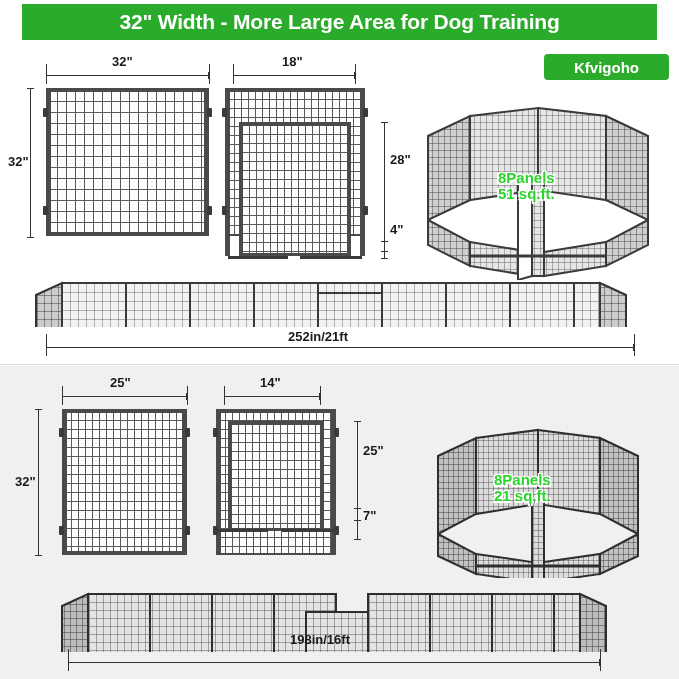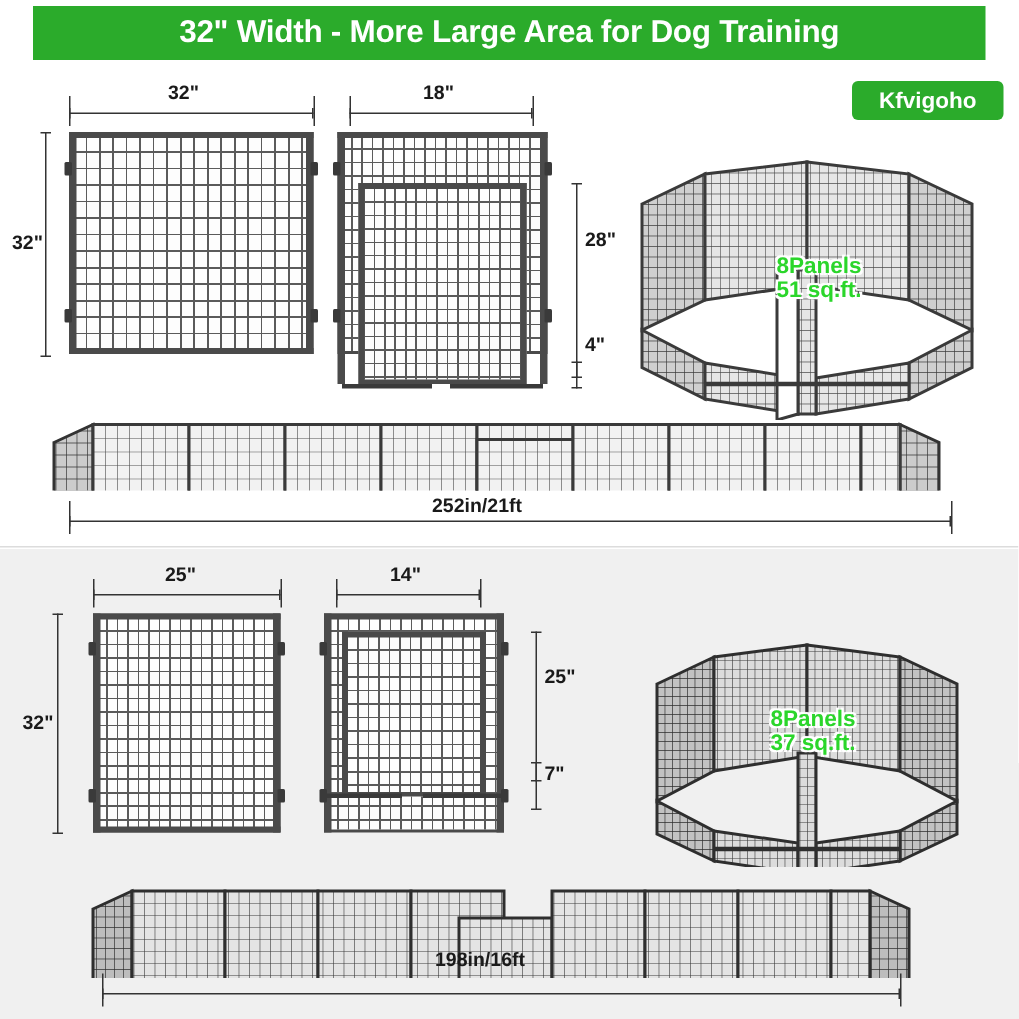--- a/index.html
+++ b/index.html
@@ -42,21 +42,21 @@
     left: 0;
     width: 679px;
   }
   .section-top { top: 42px; height: 320px; background: #ffffff; }
   .section-bottom { top: 366px; height: 313px; background: #f0f0f0; }
 
   .brand-tag {
     position: absolute;
     right: 10px;
     height: 26px;
-    padding: 0 18px;
+    padding: 0 30px;
     border-radius: 4px;
     color: #ffffff;
     font-size: 15px;
     font-weight: bold;
     display: flex;
     align-items: center;
     justify-content: center;
   }
   .brand-green { background: #2bab2b; top: 12px; }
   .brand-gray  { background: #777777; top: 10px; }
@@ -136,21 +136,21 @@
     position: absolute;
     width: 5px;
     height: 9px;
     background: #3a3a3a;
     border-radius: 1px;
   }
 
   
   .callout {
     position: absolute;
-    text-align: center;
+    text-align: left;
     color: #2bd62b;
     font-size: 15px;
     font-weight: bold;
     line-height: 1.05;
     text-shadow:
       -1.5px -1.5px 0 #fff, 1.5px -1.5px 0 #fff,
       -1.5px 1.5px 0 #fff, 1.5px 1.5px 0 #fff,
       0 0 3px #fff;
     white-space: nowrap;
   }
@@ -349,21 +349,21 @@
     <polygon points="182,40 220,58 220,136 182,116" fill="url(#mesh2d)" stroke="#2e2e2e" stroke-width="2"></polygon>
     <polygon points="20,136 58,156 58,176 20,158" fill="url(#mesh2d)" stroke="#2e2e2e" stroke-width="2"></polygon>
     <polygon points="220,136 182,156 182,176 220,158" fill="url(#mesh2d)" stroke="#2e2e2e" stroke-width="2"></polygon>
     <polygon points="58,156 114,164 114,184 58,176" fill="url(#mesh2)" stroke="#2e2e2e" stroke-width="2"></polygon>
     <polygon points="126,164 182,156 182,176 126,184" fill="url(#mesh2)" stroke="#2e2e2e" stroke-width="2"></polygon>
     <polygon points="114,104 126,104 126,184 114,184" fill="url(#mesh2)" stroke="#2e2e2e" stroke-width="2"></polygon>
     <line x1="58" y1="168" x2="182" y2="168" stroke="#2e2e2e" stroke-width="3"></line>
   </svg>
   <div class="callout" style="left:494px; top:106px; width:96px;">
     <span>8Panels</span><br>
-    <span>37 sq.ft.</span>
+    <span>21 sq.ft.</span>
   </div>
 
   <svg style="position:absolute; left:40px; top:196px;" width="600" height="90">
     <defs>
       <pattern id="m2" width="7" height="8" patternUnits="userSpaceOnUse">
         <rect width="7" height="8" fill="#e4e4e4"></rect>
         <path d="M0 0 L0 8 M0 0 L7 0" stroke="#3a3a3a" stroke-width="0.8"></path>
       </pattern>
       <pattern id="m2e" width="6" height="7" patternUnits="userSpaceOnUse">
         <rect width="6" height="7" fill="#bdbdbd"></rect>

